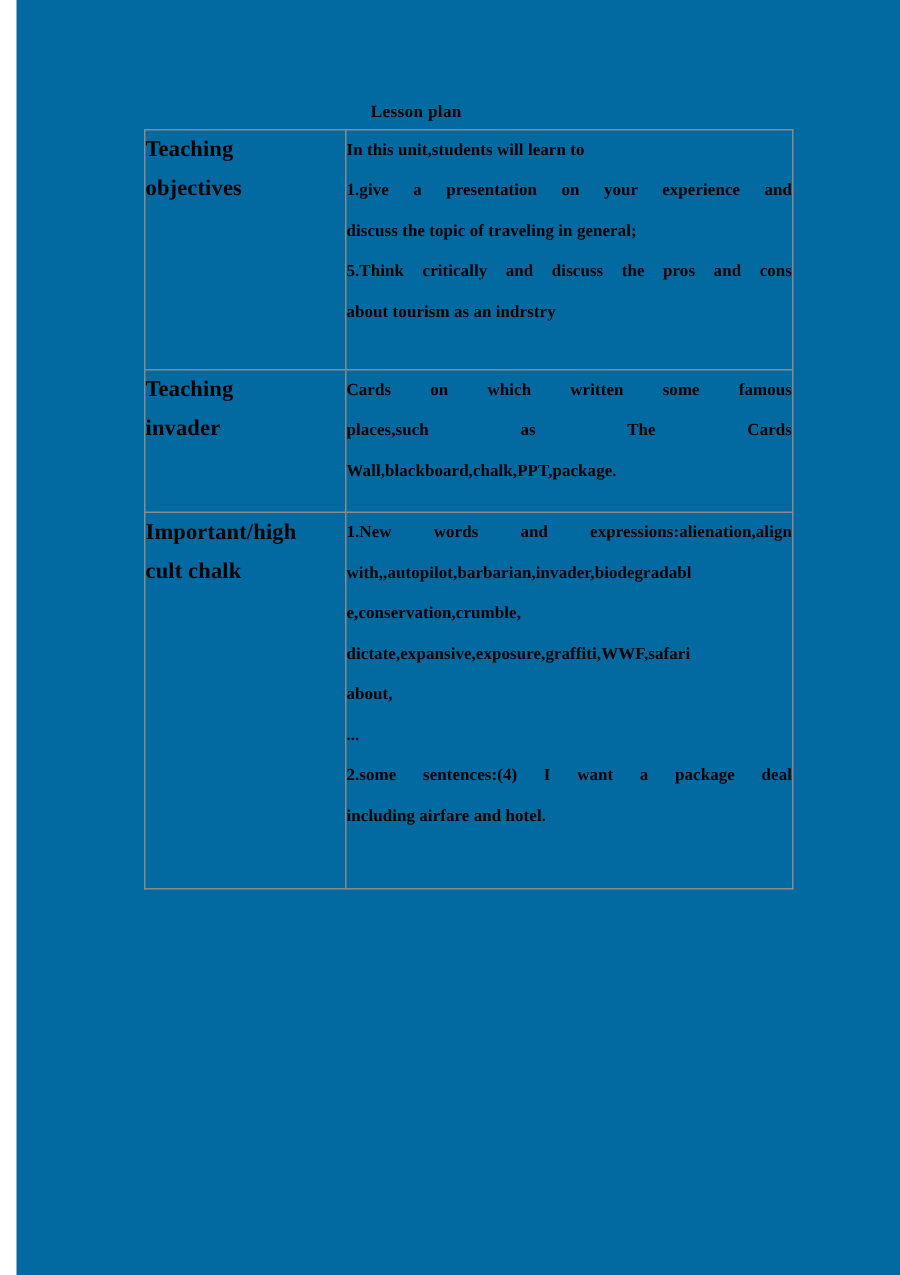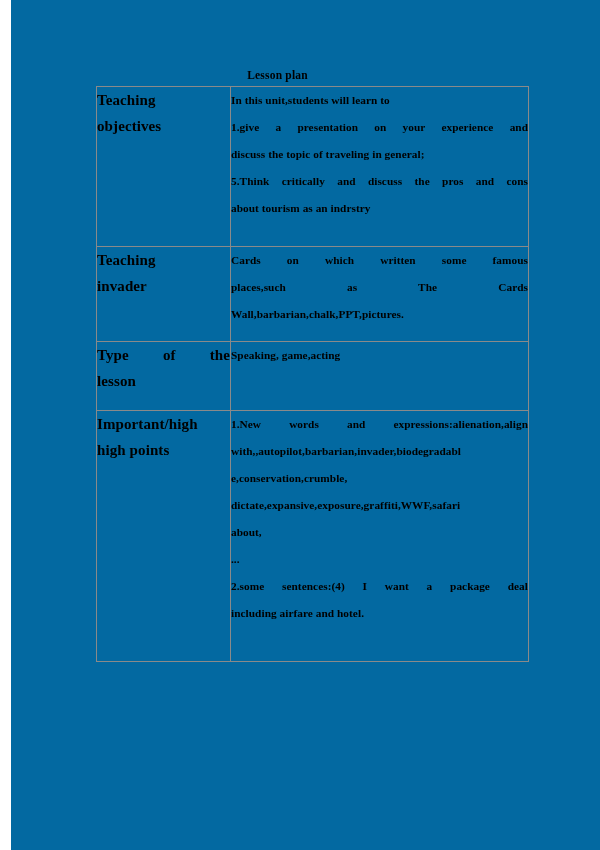--- a/index.html
+++ b/index.html
@@ -125,41 +125,30 @@
 
       <tr class="row-methods">
         <td class="label-cell">
           <div class="label-text">Teaching</div>
           <div class="label-text">invader</div>
         </td>
         <td class="content-cell">
           <div class="content-text">
             <span class="content-line justify">Cards on which written some famous</span>
             <span class="content-line justify">places,such as The Cards</span>
-            <span class="content-line plain">Wall,barbarian,chalk,PPT,pictures.</span>
+            <span class="content-line plain">Wall,blackboard,chalk,PPT,package.</span>
           </div>
         </td>
       </tr>
 
-      <tr class="row-type">
-        <td class="label-cell">
-          <div class="label-text justified">Type of the</div>
-          <div class="label-text">lesson</div>
-        </td>
-        <td class="content-cell">
-          <div class="content-text">
-            <span class="content-line plain">Speaking, game,acting</span>
-          </div>
-        </td>
-      </tr>
 
       <tr class="row-points">
         <td class="label-cell">
           <div class="label-text">Important/high</div>
-          <div class="label-text">high points</div>
+          <div class="label-text">cult chalk</div>
         </td>
         <td class="content-cell">
           <div class="content-text">
             <span class="content-line justify">1.New words and expressions:alienation,align</span>
             <span class="content-line plain">with,,autopilot,barbarian,invader,biodegradabl</span>
             <span class="content-line plain">e,conservation,crumble,</span>
             <span class="content-line plain">dictate,expansive,exposure,graffiti,WWF,safari</span>
             <span class="content-line plain">about,</span>
             <span class="content-line plain">...</span>
             <span class="content-line justify">2.some sentences:(4) I want a package deal</span>

